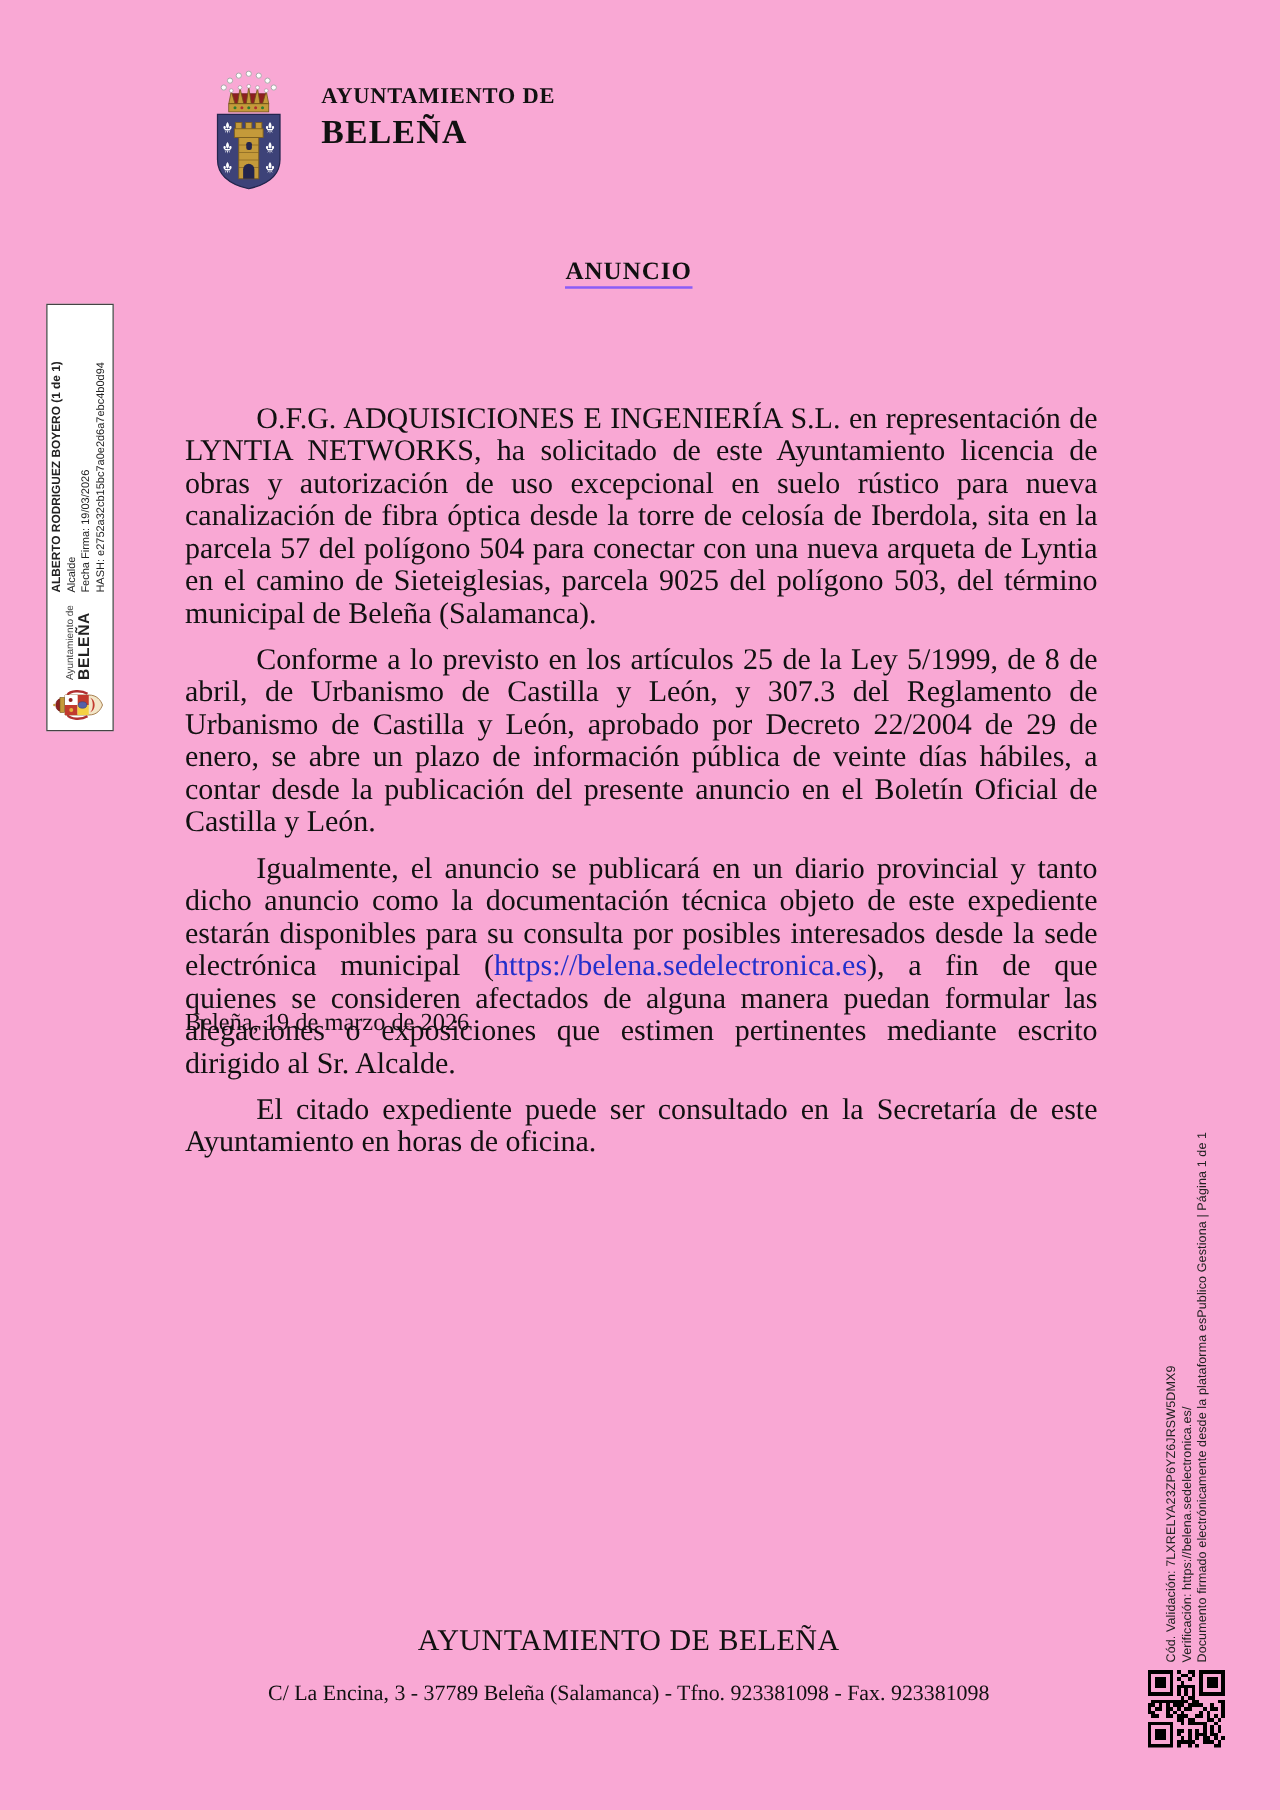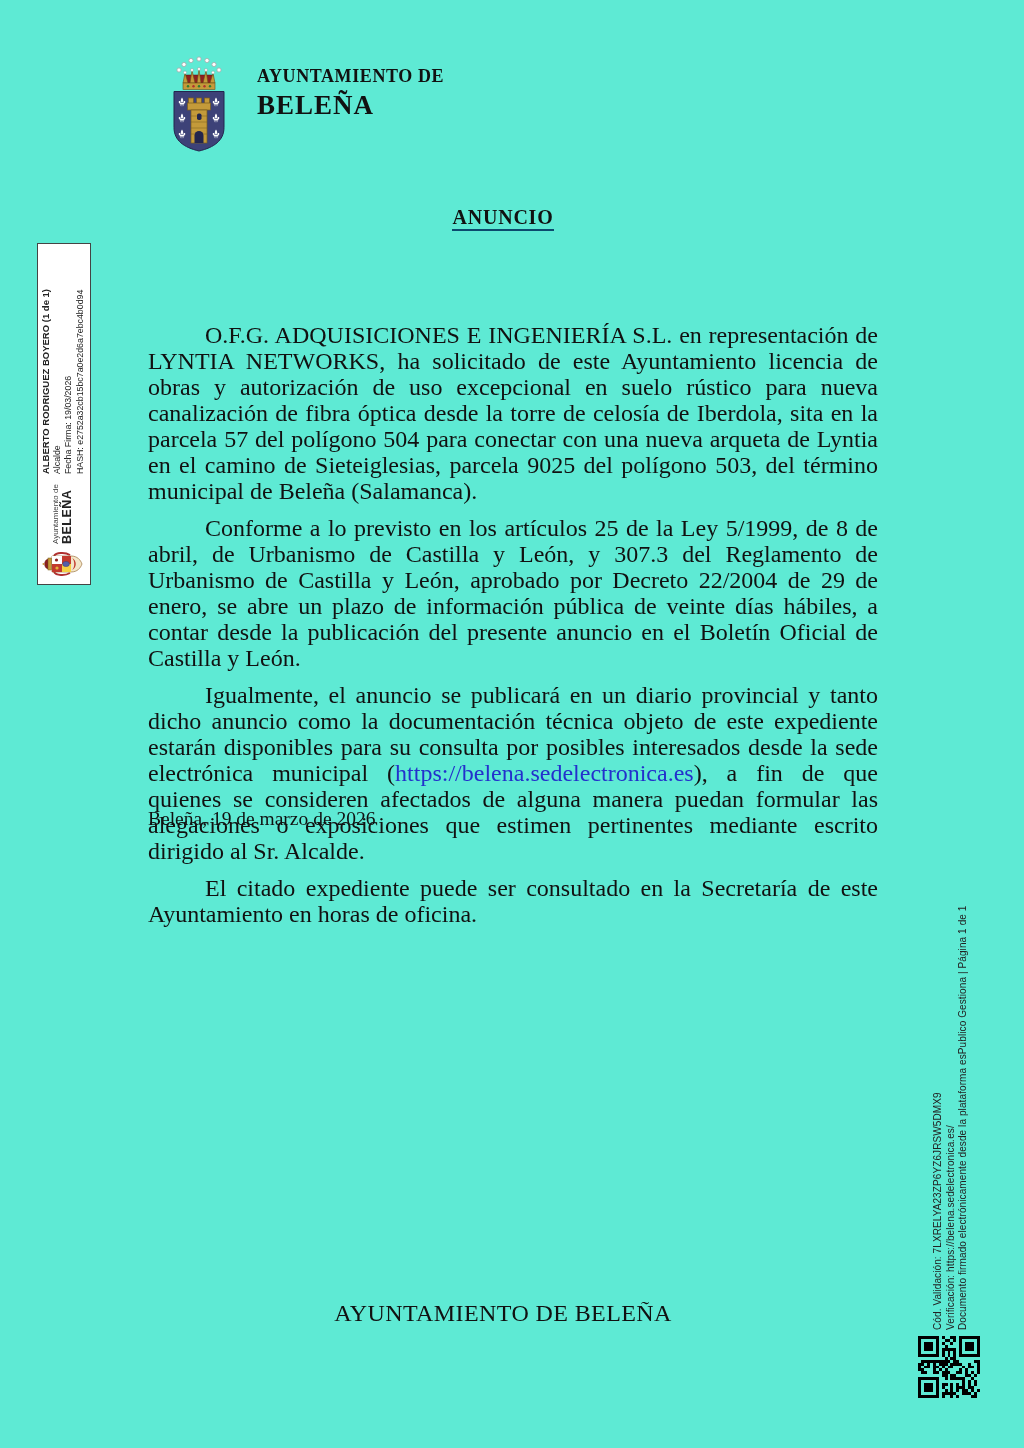--- a/index.html
+++ b/index.html
@@ -1,27 +1,27 @@
 <!DOCTYPE html>
 <html><head>
 <meta charset="utf-8">
 <style>
   html,body{margin:0;padding:0;background:#ffffff;}
   .page{
-    position:relative;width:1024px;height:1448px;background:#5eead4;overflow:hidden;
+    position:relative;width:1024px;height:1448px;background:#f9a8d4;overflow:hidden;
     font-family:"Liberation Serif", serif;color:#111;
   }
   
   .crest{position:absolute;left:171px;top:56px;}
   .org-block{position:absolute;left:257px;top:66px;line-height:1.15;}
   .org-line1{font-weight:bold;font-size:18px;letter-spacing:0.6px;}
   .org-line2{font-weight:bold;font-size:27px;letter-spacing:1px;margin-top:3px;}
   
   .title-wrap{position:absolute;left:148px;top:206px;width:710px;text-align:center;}
-  .title-wrap span{font-weight:bold;font-size:20px;letter-spacing:0.8px;border-bottom:2px solid #0c4a6e;padding-bottom:1px;}
+  .title-wrap span{font-weight:bold;font-size:20px;letter-spacing:0.8px;border-bottom:2px solid #8b5cf6;padding-bottom:1px;}
   
   .doc-body{position:absolute;left:148px;top:322px;width:730px;font-size:24px;line-height:26px;text-align:justify;}
   .doc-body p{margin:0 0 11px 0;text-indent:57px;}
   .doc-link{color:#2330cc;text-decoration:none;margin-top:48px;}
   
   .signature{position:absolute;left:148px;top:806px;font-size:19.5px;line-height:26px;}
   .signature div{margin-bottom:19px;}
   
   .footer-org{position:absolute;left:148px;top:1300px;width:710px;text-align:center;font-size:24px;letter-spacing:0.4px;}
   .footer-addr{position:absolute;left:148px;top:1344px;width:710px;text-align:center;font-size:17.5px;}
@@ -138,20 +138,21 @@
     <p>Conforme a lo previsto en los artículos 25 de la Ley 5/1999, de 8 de abril, de Urbanismo de Castilla y León, y 307.3 del Reglamento de Urbanismo de Castilla y León, aprobado por Decreto 22/2004 de 29 de enero, se abre un plazo de información pública de veinte días hábiles, a contar desde la publicación del presente anuncio en el Boletín Oficial de Castilla y León.</p>
     <p><span>Igualmente, el anuncio se publicará en un diario provincial y tanto dicho anuncio como la documentación técnica objeto de este expediente estarán disponibles para su consulta por posibles interesados desde la sede electrónica municipal (</span><a class="doc-link" href="#">https://belena.sedelectronica.es</a><span>), a fin de que quienes se consideren afectados de alguna manera puedan formular las alegaciones o exposiciones que estimen pertinentes mediante escrito dirigido al Sr. Alcalde.</span></p>
     <p>El citado expediente puede ser consultado en la Secretaría de este Ayuntamiento en horas de oficina.</p>
   </div>
 
   <div class="signature">
     <div>Beleña, 19 de marzo de 2026</div>
   </div>
 
   <div class="footer-org">AYUNTAMIENTO DE BELEÑA</div>
+  <div class="footer-addr">C/ La Encina, 3 - 37789 Beleña (Salamanca) - Tfno. 923381098 - Fax. 923381098</div>
 
   <div class="left-stamp">
     <div class="rot">
       <svg class="mini-crest" width="30" height="44" viewBox="0 0 30 44">
         <path d="M10,7 C11,2.5 19,2.5 20,7 Z" fill="#8c2020" stroke="#6b1515" stroke-width="0.5"></path>
         <rect x="9" y="7" width="12" height="3.5" fill="#c49a3a" stroke="#7a5c1e" stroke-width="0.5"></rect>
         <circle cx="15" cy="2.5" r="1" fill="#c49a3a"></circle>
         <path d="M7,13 C3.5,15 3,24 6,29" fill="none" stroke="#b03030" stroke-width="2"></path>
         <path d="M23,13 C26.5,15 27,24 24,29" fill="none" stroke="#b03030" stroke-width="2"></path>
         <path d="M7,11 h16 v19 c0,6.5 -4,9.5 -8,11 c-4,-1.5 -8,-4.5 -8,-11 Z" fill="#f3e6c8" stroke="#8c5a20" stroke-width="0.6"></path>

